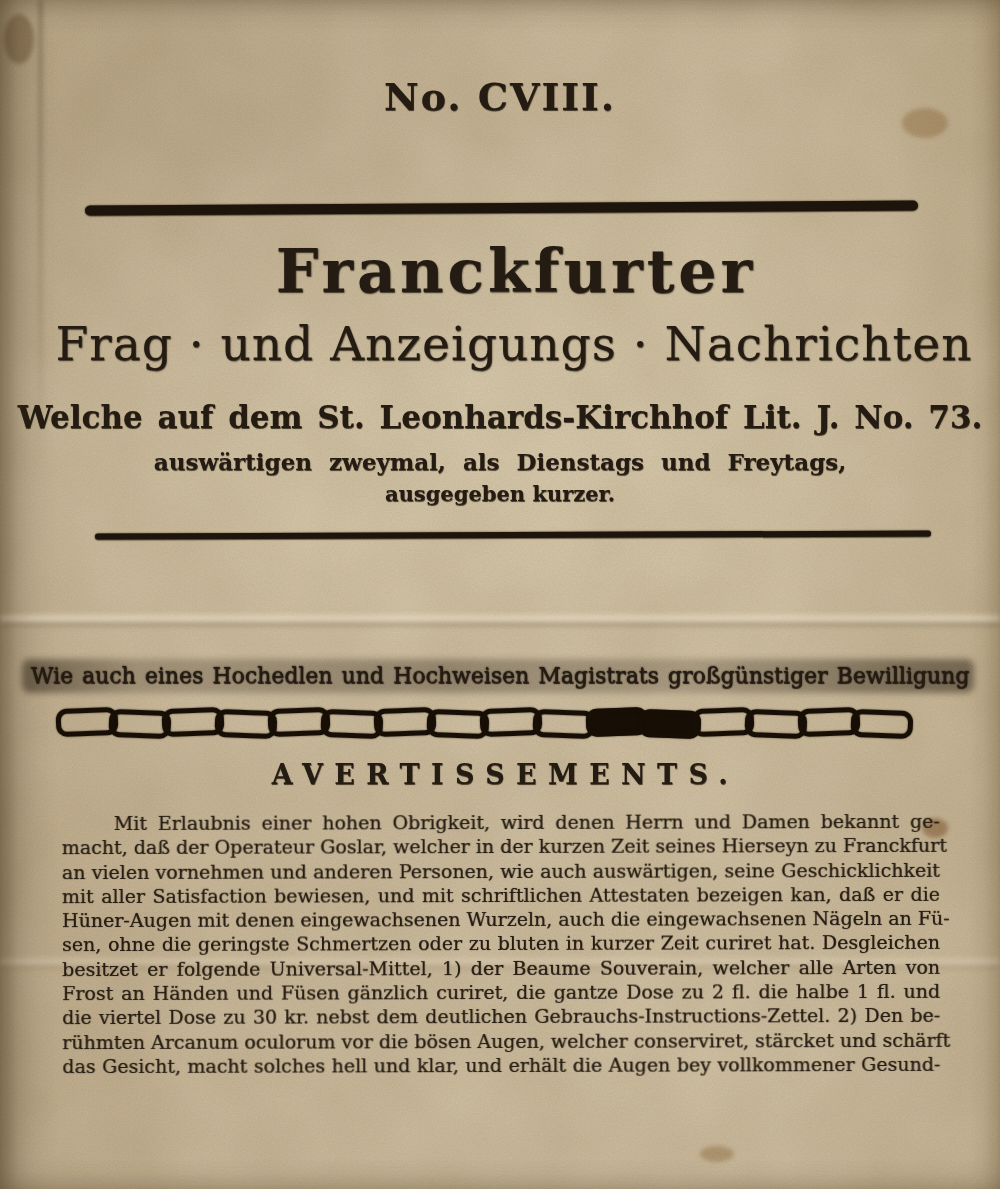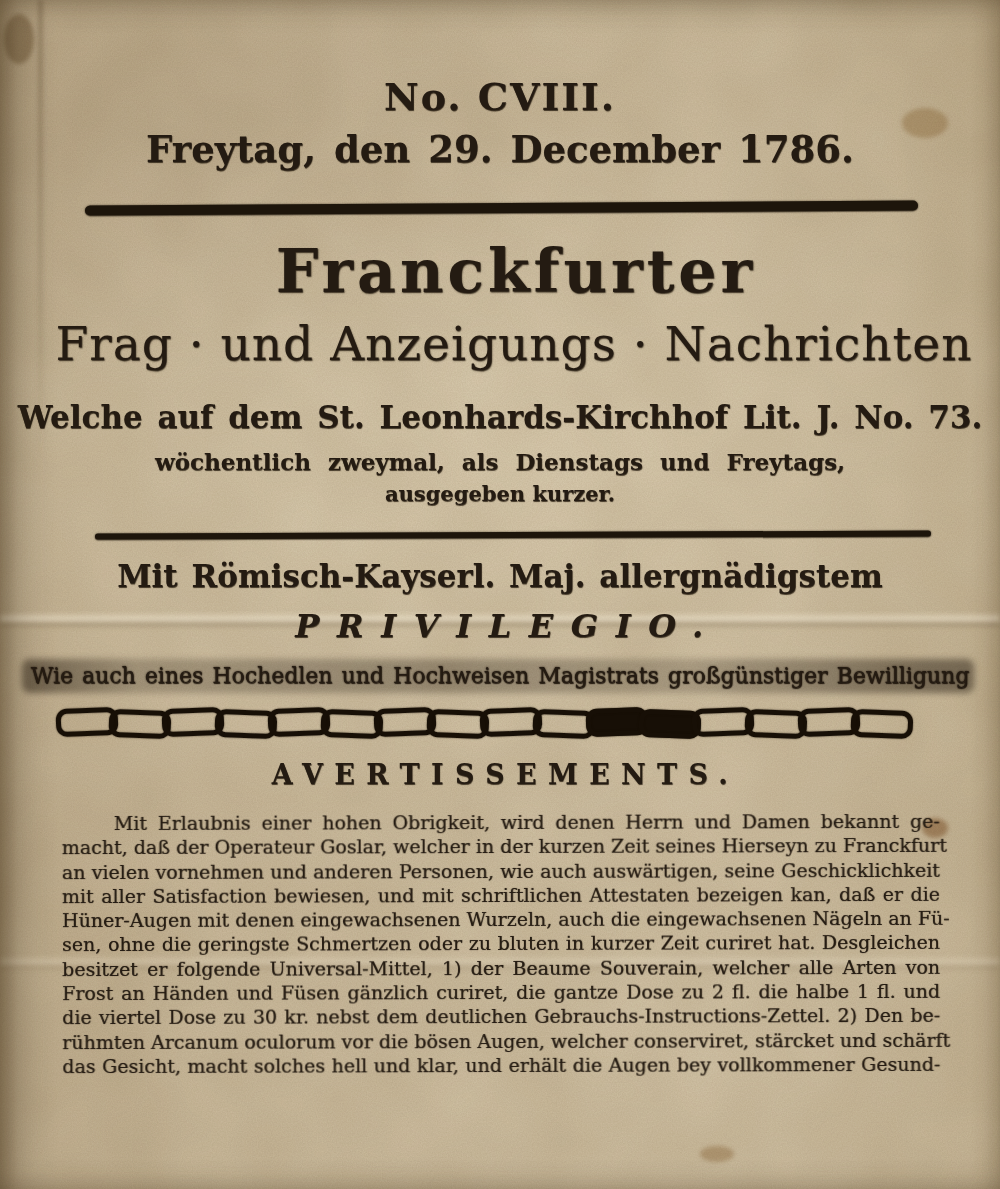--- a/index.html
+++ b/index.html
@@ -94,32 +94,29 @@
 
   <div class="fold-v"></div>
   <div class="crease-h" style="top:612px;"></div>
   <div class="crease-h" style="top:955px;opacity:.5;"></div>
   <div class="stain" style="top:108px;left:902px;width:46px;height:30px;background:rgba(168,128,62,.35);"></div>
   <div class="stain" style="top:818px;left:922px;width:26px;height:20px;background:rgba(150,96,40,.45);"></div>
   <div class="stain" style="top:1146px;left:700px;width:34px;height:16px;background:rgba(160,118,58,.35);"></div>
   <div class="stain" style="top:14px;left:4px;width:30px;height:50px;background:rgba(120,92,50,.4);"></div>
 
   <div class="tline issue">No. CVIII.</div>
-  <div class="tline dateline">Freytag, den 29. December 1786.</div>
   <div class="rule rule1"></div>
 
   <div class="tline title1">Franckfurter</div>
   <div class="tline title2">Frag · und Anzeigungs · Nachrichten</div>
   <div class="tline address">Welche auf dem St. Leonhards-Kirchhof Lit. J. No. 73.</div>
-  <div class="tline schedule">wöchentlich zweymal, als Dienstags und Freytags,</div>
+  <div class="tline schedule">auswärtigen zweymal, als Dienstags und Freytags,</div>
   <div class="tline issued">ausgegeben kurzer.</div>
   <div class="rule rule2"></div>
 
-  <div class="tline priv1">Mit Römisch-Kayserl. Maj. allergnädigstem</div>
-  <div class="tline privtitle">PRIVILEGIO.</div>
   <div class="smear"></div>
   <div class="tline magistrate">Wie auch eines Hochedlen und Hochweisen Magistrats großgünstiger Bewilligung</div>
 
   <div class="chain">
     <span class="link"></span>
     <span class="link"></span>
     <span class="link"></span>
     <span class="link"></span>
     <span class="link"></span>
     <span class="link"></span>

